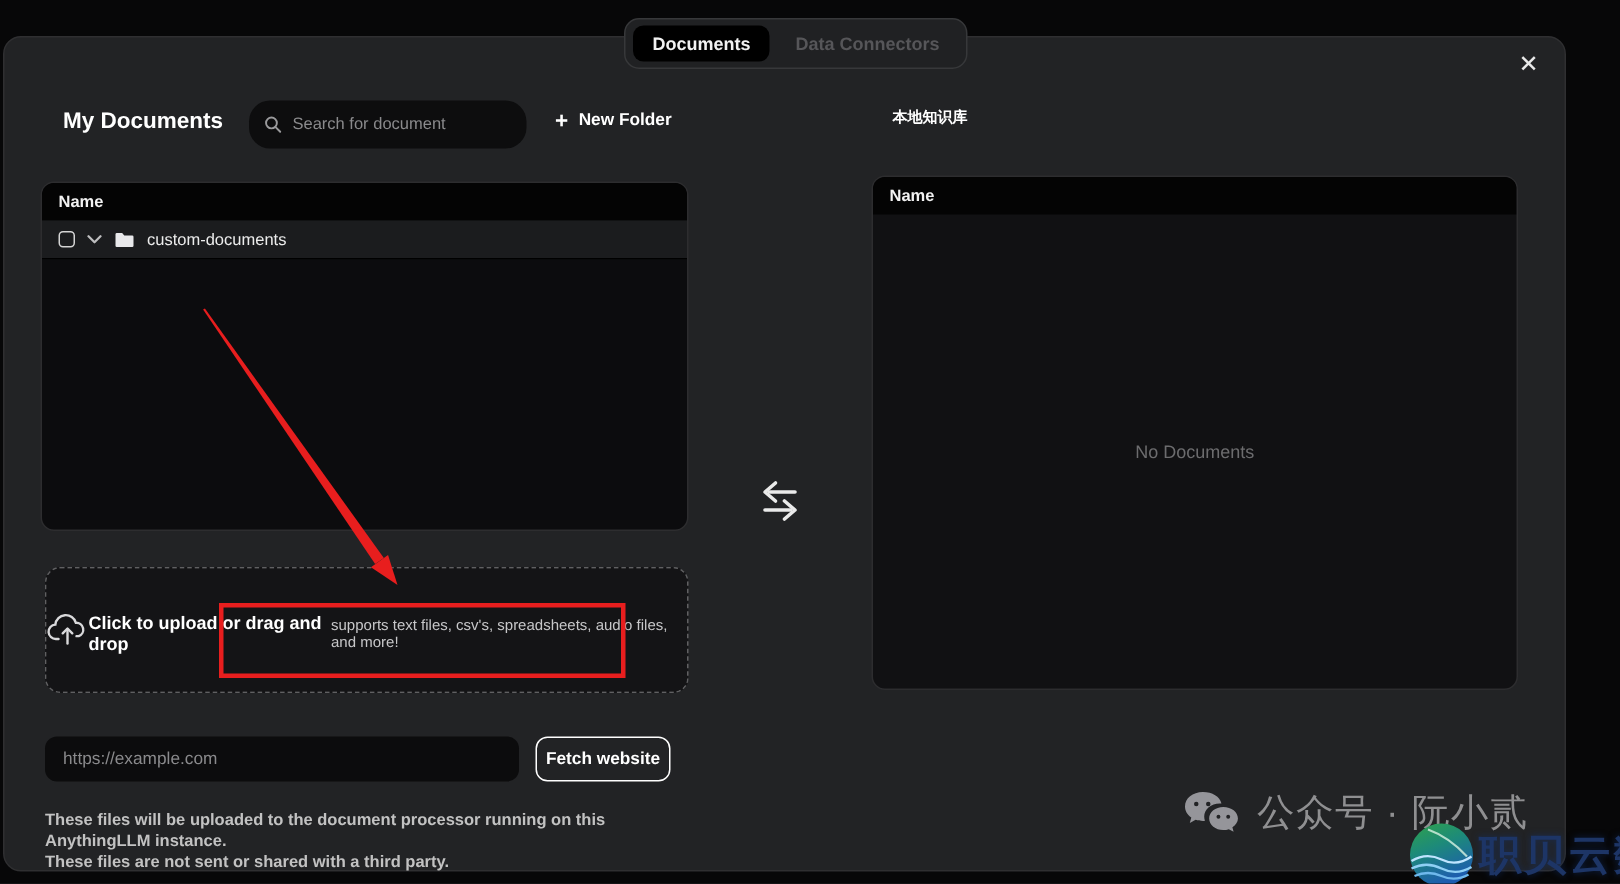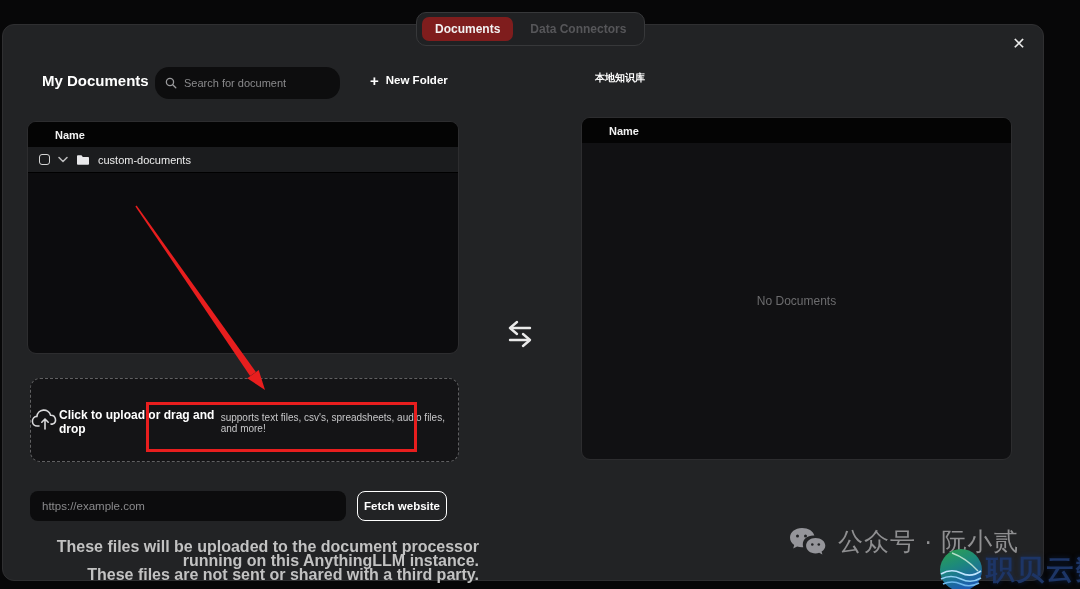--- a/index.html
+++ b/index.html
@@ -24,33 +24,33 @@
   .tabbar {
     left:416px; top:12px; height:34px;
     display:flex; align-items:center; gap:4px;
     padding:4px 5px;
     background:#202123;
     border:1px solid #37383a;
     border-radius:10px;
     z-index:6;
   }
   .tab { font-size:12px; font-weight:bold; padding:5px 13px; border-radius:7px; cursor:pointer; white-space:nowrap; }
-  .tab.active { background:#7f1d1d; color:#f2f2f2; }
+  .tab.active { background:#000000; color:#f2f2f2; }
   .tab.inactive { color:#565659; }
 
   .close-btn {
     left:1008px; top:32px; width:22px; height:22px;
     display:flex; align-items:center; justify-content:center;
     color:#e9e9e9; font-size:16px; cursor:pointer; z-index:6;
   }
 
   
   .left-title { left:42px; top:72px; font-size:15px; font-weight:bold; color:#fff; }
   .search-box {
-    left:155px; top:67px; width:185px; height:26px;
+    left:166px; top:67px; width:185px; height:26px;
     background:#0d0d0e; border-radius:14px;
     display:flex; align-items:center; padding:16px 10px; gap:7px;
   }
   .search-box input {
     flex:1; background:transparent; border:none; outline:none;
     color:#ddd; font-size:11px; font-family:"Liberation Sans", sans-serif;
   }
   .search-box input::placeholder { color:#8a8a8c; }
   .new-folder {
     left:370px; top:70px; height:20px;
@@ -65,21 +65,21 @@
     background:#0c0c0e;
     border:1px solid #2d2d2f;
     border-radius:9px;
     overflow:hidden;
   }
   .panel-left  { left:27px;  top:121px; width:432px; height:233px; }
   .panel-right { left:581px; top:117px; width:431px; height:343px; background:#111113; display:flex; flex-direction:column; }
   .panel-header {
     height:25px; background:#040404;
     display:flex; align-items:center;
-    padding-left:27px;
+    padding-left:11px;
     font-size:11px; font-weight:bold; color:#f2f2f2;
   }
   .folder-row {
     height:26px; background:#1b1c1e; border-bottom:1px solid #000;
     display:flex; align-items:center; gap:8px; padding-left:11px;
     cursor:pointer;
   }
   .checkbox { width:11px; height:11px; border:1.3px solid #d4d4d4; border-radius:3px; background:transparent; flex:0 0 auto; cursor:pointer; }
   .row-label { font-size:11px; color:#ececec; }
   .empty-area { flex:1; display:flex; align-items:center; justify-content:center; }
@@ -111,21 +111,21 @@
     font-family:"Liberation Sans", sans-serif;
   }
   .url-input::placeholder { color:#8a8a8c; }
   .fetch-btn {
     left:357px; top:491px; width:90px; height:30px;
     background:transparent; border:1.5px solid #fff; border-radius:8px;
     color:#fff; font-size:11.5px; font-weight:bold; cursor:pointer;
     font-family:"Liberation Sans", sans-serif;
   }
 
-  .footer-note { left:30px; top:540px; width:429px; text-align:right; color:#c2c2c2; font-size:16px; font-weight:bold; line-height:14px;margin-left:20px; }
+  .footer-note { left:30px; top:540px; width:429px; text-align:left; color:#c2c2c2; font-size:11px; font-weight:bold; line-height:14px; }
 
   
   .anno-rect {
     left:146px; top:402px; width:271px; height:50px;
     border:3px solid #e81e1e; z-index:19; pointer-events:none;
   }
   .anno-arrow { left:0; top:0; width:1080px; height:589px; z-index:20; pointer-events:none; }
 
   
   .wechat-mark {

